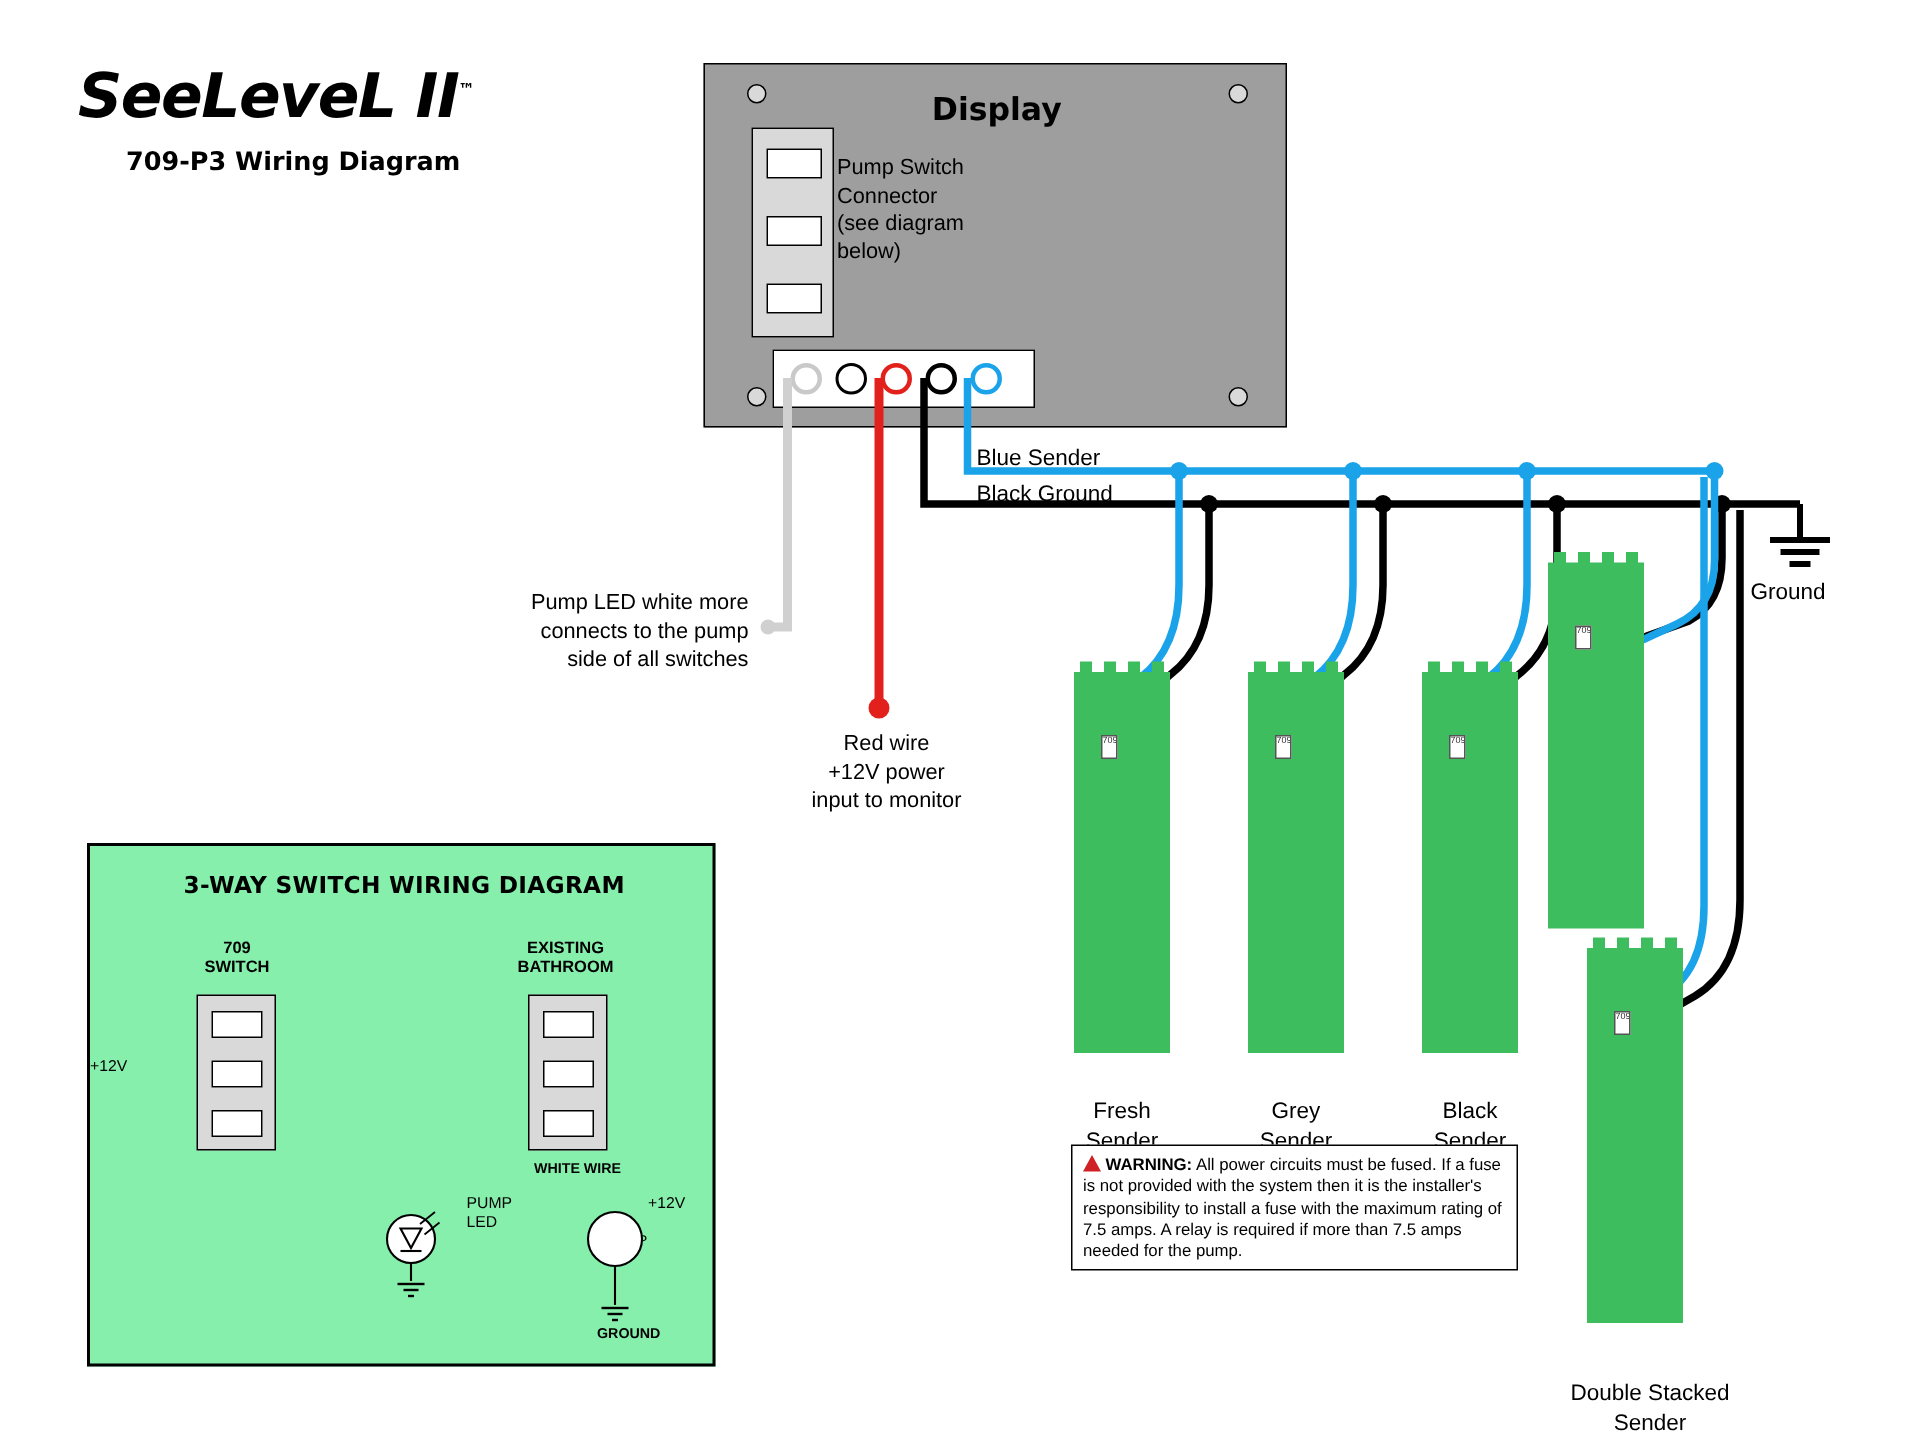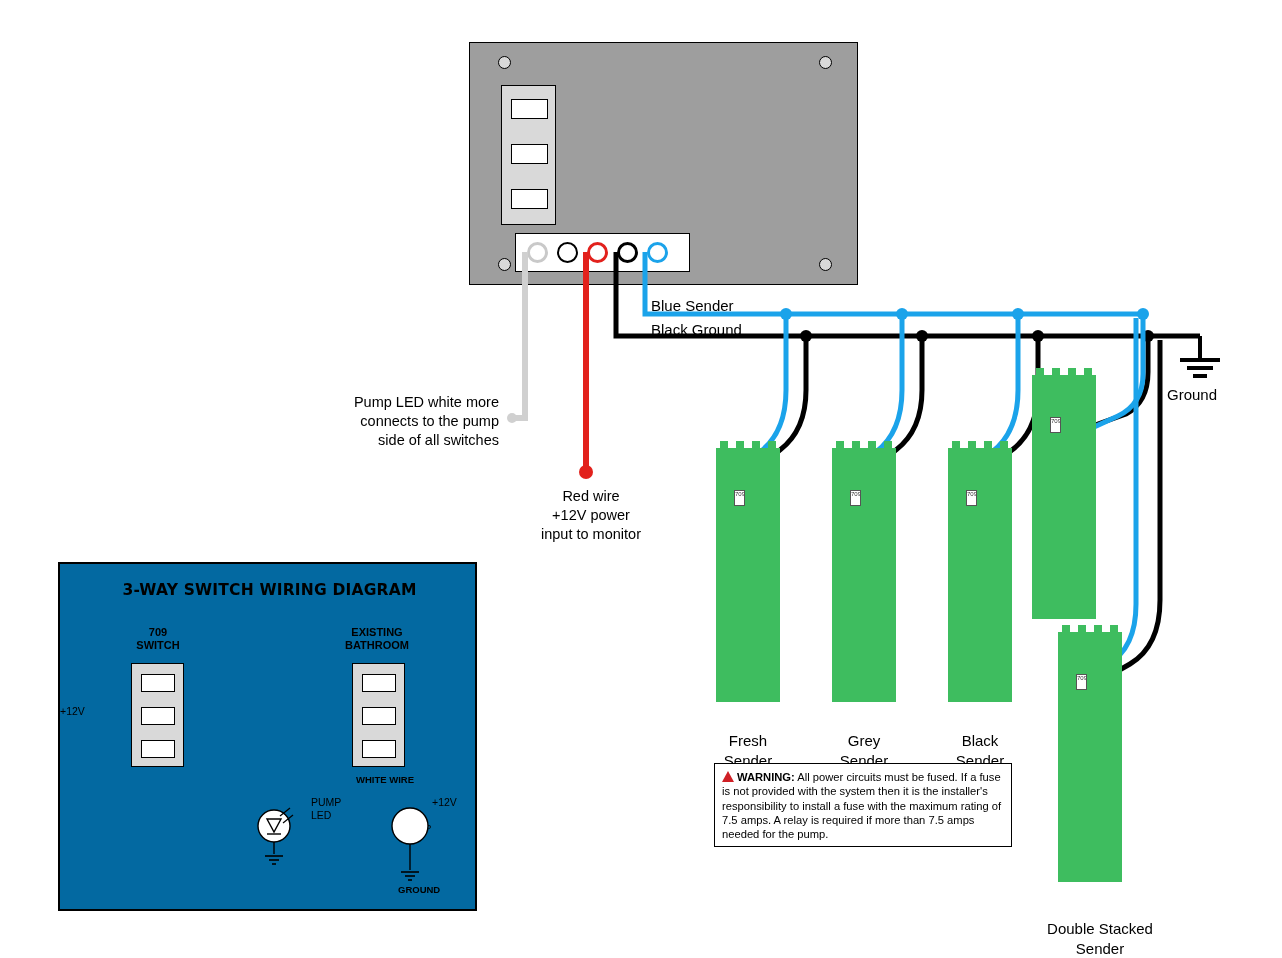--- a/index.html
+++ b/index.html
@@ -220,21 +220,21 @@
   #warning-box b { font-weight: bold; }
 
   
   #switchbox {
     left: 58px;
     top: 562px;
     width: 419px;
     height: 349px;
     border: 2px solid #000;
     box-sizing: border-box;
-    background: #0369a1;
+    background: #86efac;
   }
   #switchbox-title {
     position: absolute;
     left: 0; top: 17px;
     width: 419px;
     text-align: center;
     font-size: 15.5px;
     font-weight: bold;
     font-family: "DejaVu Sans", sans-serif;
     letter-spacing: 0.2px;
@@ -274,34 +274,45 @@
   #sw-pumpled   { left: 311px; top: 796px; font-size: 10.5px; line-height: 1.25; }
   #sw-12v-right { left: 432px; top: 796px; }
   #sw-pump      { left: 404px; top: 822px; font-size: 9.5px; }
   #sw-ground    { left: 398px; top: 884px; font-size: 9.5px; font-weight: bold; }
 </style>
 </head>
 <body>
 
 <div id="page">
 
+  <div class="abs" id="logo-wrap">
+    <div id="logo-text"><span>SeeLeveL II</span><span id="logo-tm">™</span></div>
+    <div id="logo-sub">709-P3 Wiring Diagram</div>
+  </div>
 
   <div class="abs" id="display-box">
+    <div id="display-title">Display</div>
 
     <div class="screw" style="left:28px;  top:13px;"></div>
     <div class="screw" style="left:349px; top:13px;"></div>
     <div class="screw" style="left:28px;  top:215px;"></div>
     <div class="screw" style="left:349px; top:215px;"></div>
 
     <div id="pump-conn">
       <div class="slot s1"></div>
       <div class="slot s2"></div>
       <div class="slot s3"></div>
     </div>
 
+    <div id="pump-conn-label">
+      <div>Pump Switch</div>
+      <div>Connector</div>
+      <div>(see diagram</div>
+      <div>below)</div>
+    </div>
 
     <div id="term-strip">
       <div class="term t1"></div>
       <div class="term t2"></div>
       <div class="term t3"></div>
       <div class="term t4"></div>
       <div class="term t5"></div>
     </div>
   </div>
 

